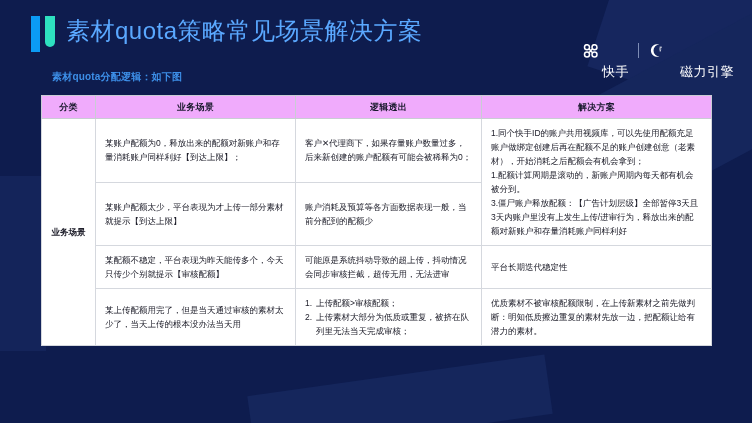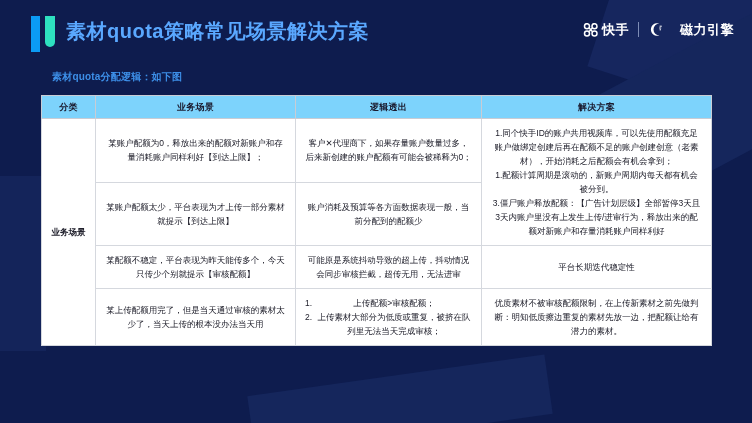--- a/index.html
+++ b/index.html
@@ -81,26 +81,25 @@
     width: 10px;
     height: 31px;
     background: #2ee0c0;
     border-bottom-left-radius: 5px;
     border-bottom-right-radius: 5px;
   }
   .slide-title {
     position: absolute;
     left: 66px;
     top: 18px;
-    font-size: 20px;
+    font-size: 24px;
     line-height: 26px;
     color: #5aa8ff;
     letter-spacing: .5px;
     white-space: nowrap;
-    font-weight: bold;
   }
   .brand {
     position: absolute;
     right: 18px;
     top: 22px;
     display: flex;
     align-items: center;
     gap: 7px;
     color: #ffffff;
   }
@@ -109,24 +108,25 @@
     align-items: center;
     gap: 3px;
   }
   .ks-mark {
     display: inline-block;
     width: 16px;
     height: 14px;
   }
   .brand-text {
     font-size: 13px;
-    font-weight: bold;
+    font-weight: normal;
     letter-spacing: .5px;
     line-height: 14px;
     color: #ffffff;
+    margin-top: 43px;
   }
   .brand-sep {
     width: 1px;
     height: 15px;
     background: #7d8cb5;
     margin: 0 2px;
   }
   .brand-cl {
     display: flex;
     align-items: center;
@@ -156,39 +156,38 @@
     top: 95px;
     width: 670px;
   }
   table.matrix {
     width: 670px;
     border-collapse: collapse;
     background: #ffffff;
     table-layout: fixed;
   }
   table.matrix th {
-    background: #7dd3fc;
+    background: #f0abfc;
     color: #1a1a2e;
     font-size: 9px;
     font-weight: bold;
     height: 20px;
     border: 1px solid #c9ccd4;
     text-align: center;
     vertical-align: middle;
     letter-spacing: .3px;
   }
   table.matrix td {
     border: 1px solid #d5d8de;
     color: #20202c;
     font-size: 8.5px;
     line-height: 14px;
     vertical-align: middle;
     padding: 7px 9px;
     background: #ffffff;
-    text-align: center;
   }
   td.cat {
     text-align: center;
     font-weight: bold;
     font-size: 9px;
     padding: 4px;
   }
   td.num-list {
     padding-left: 9px;
   }

